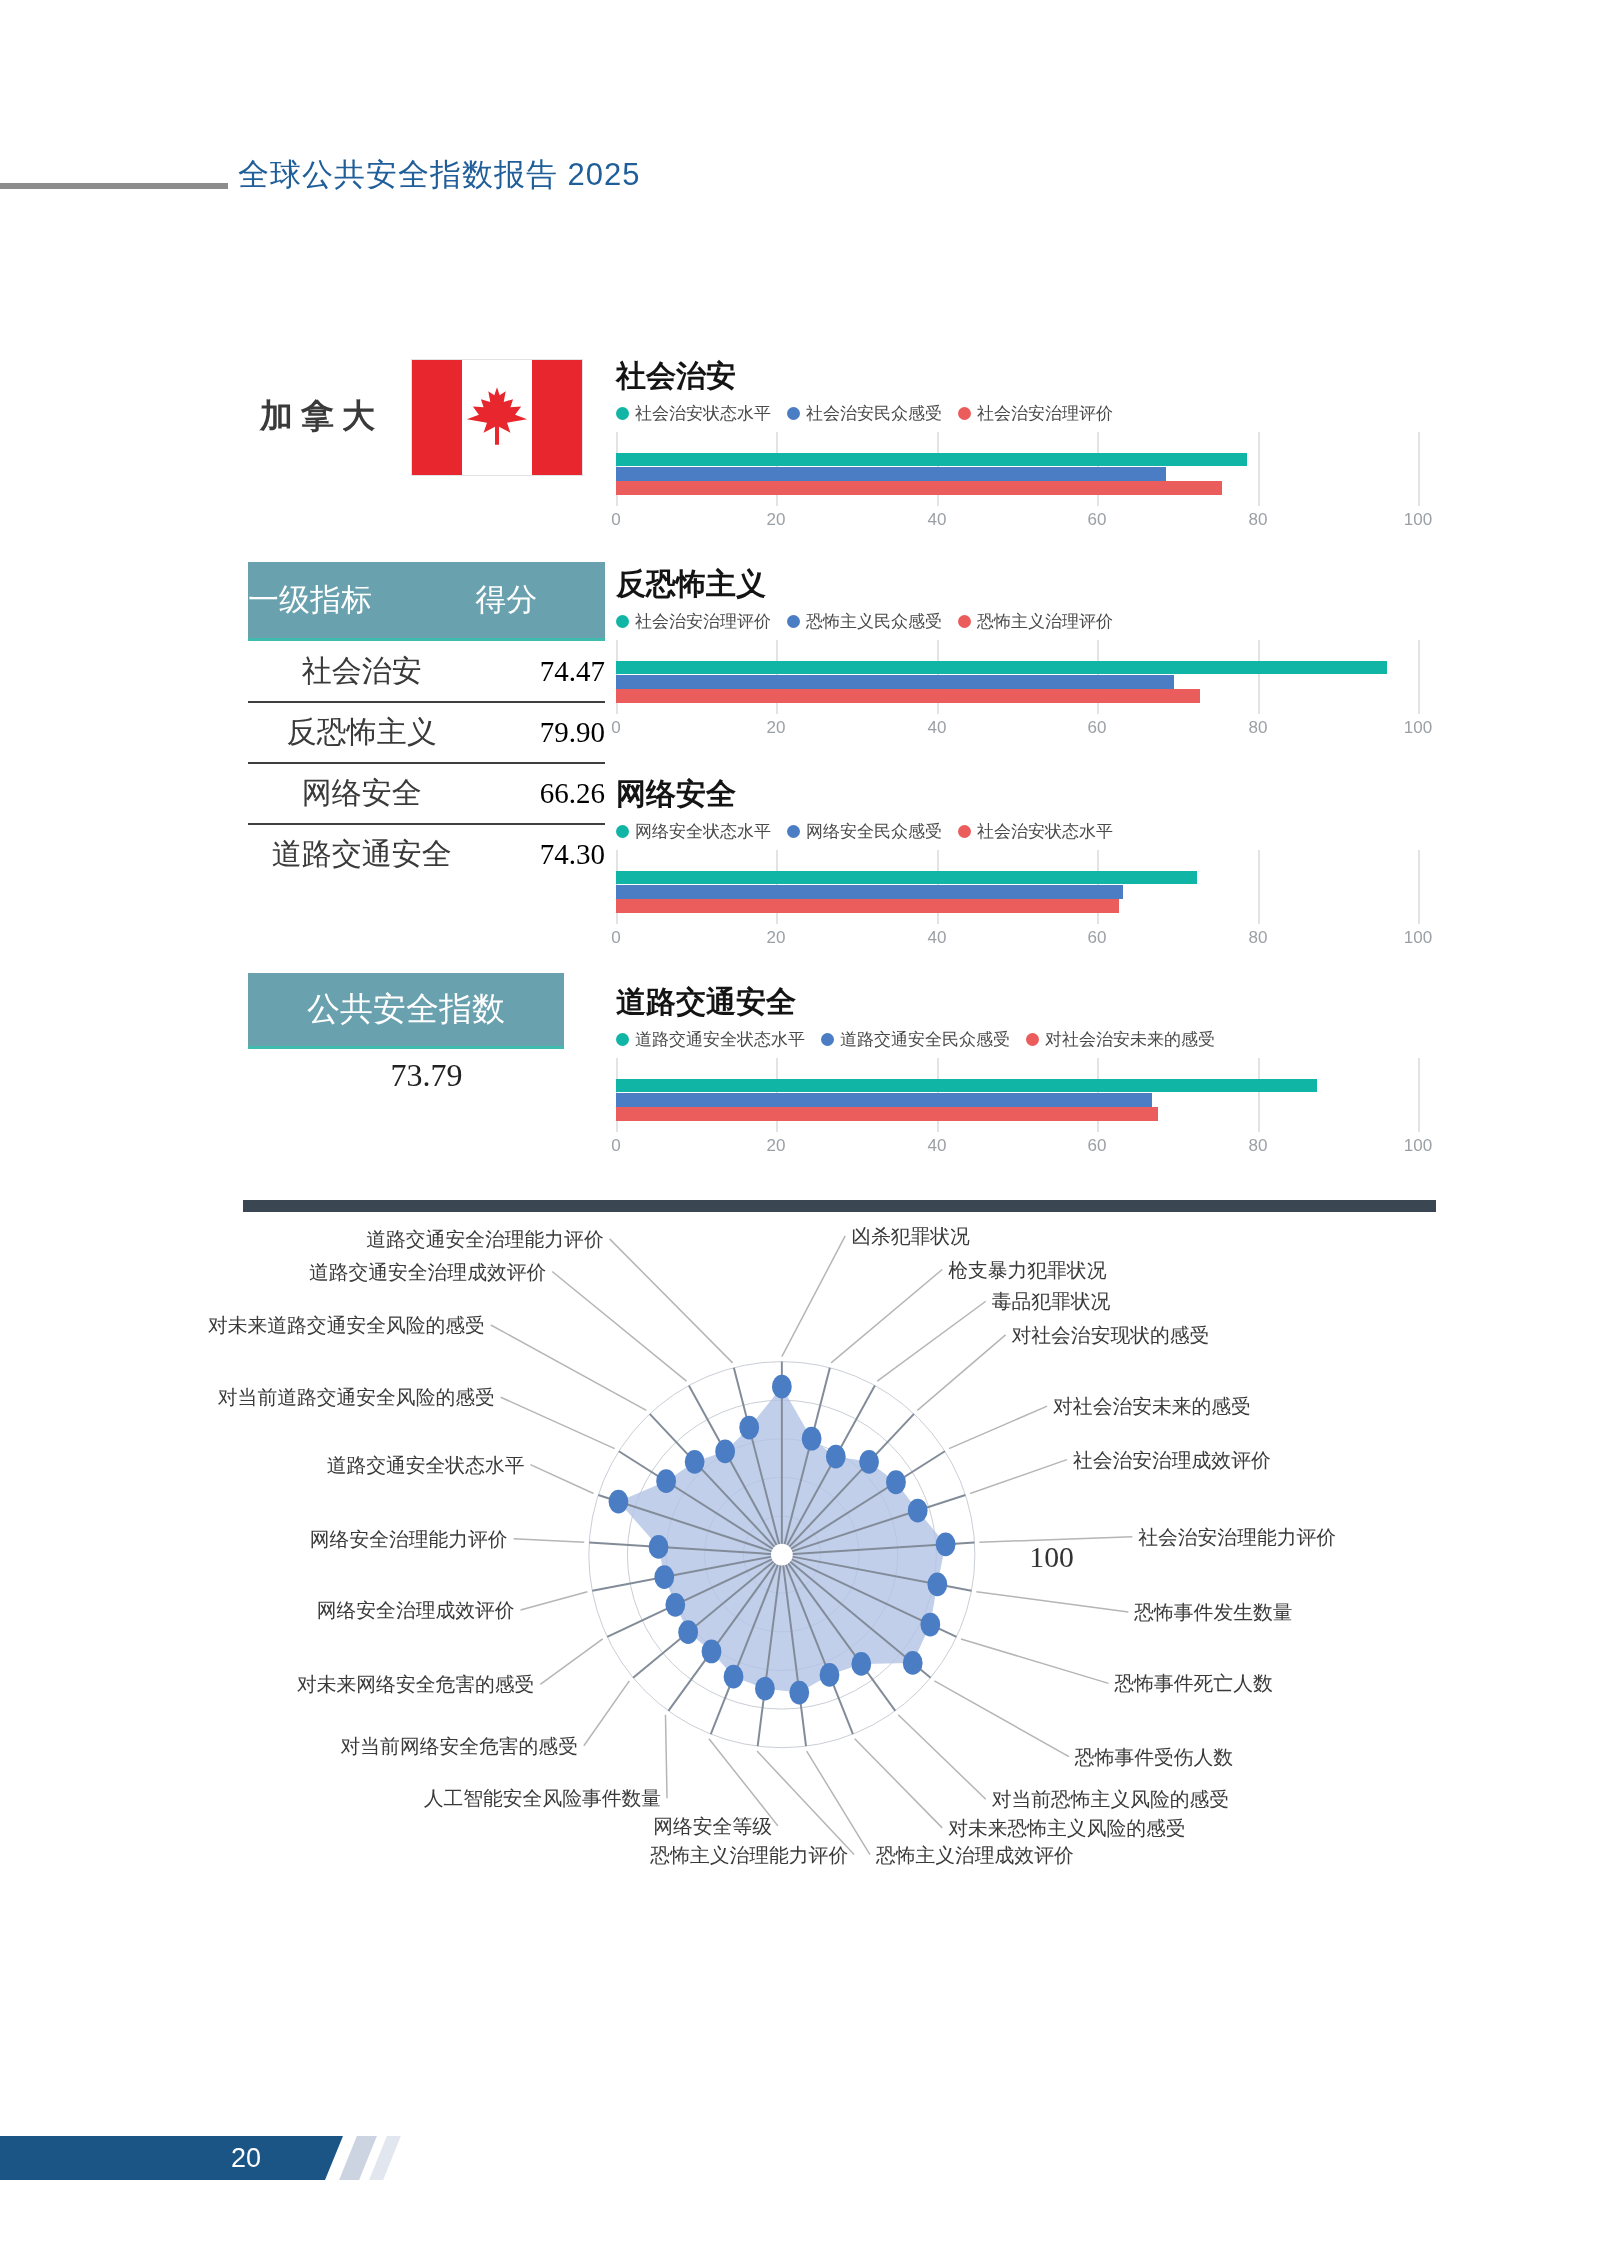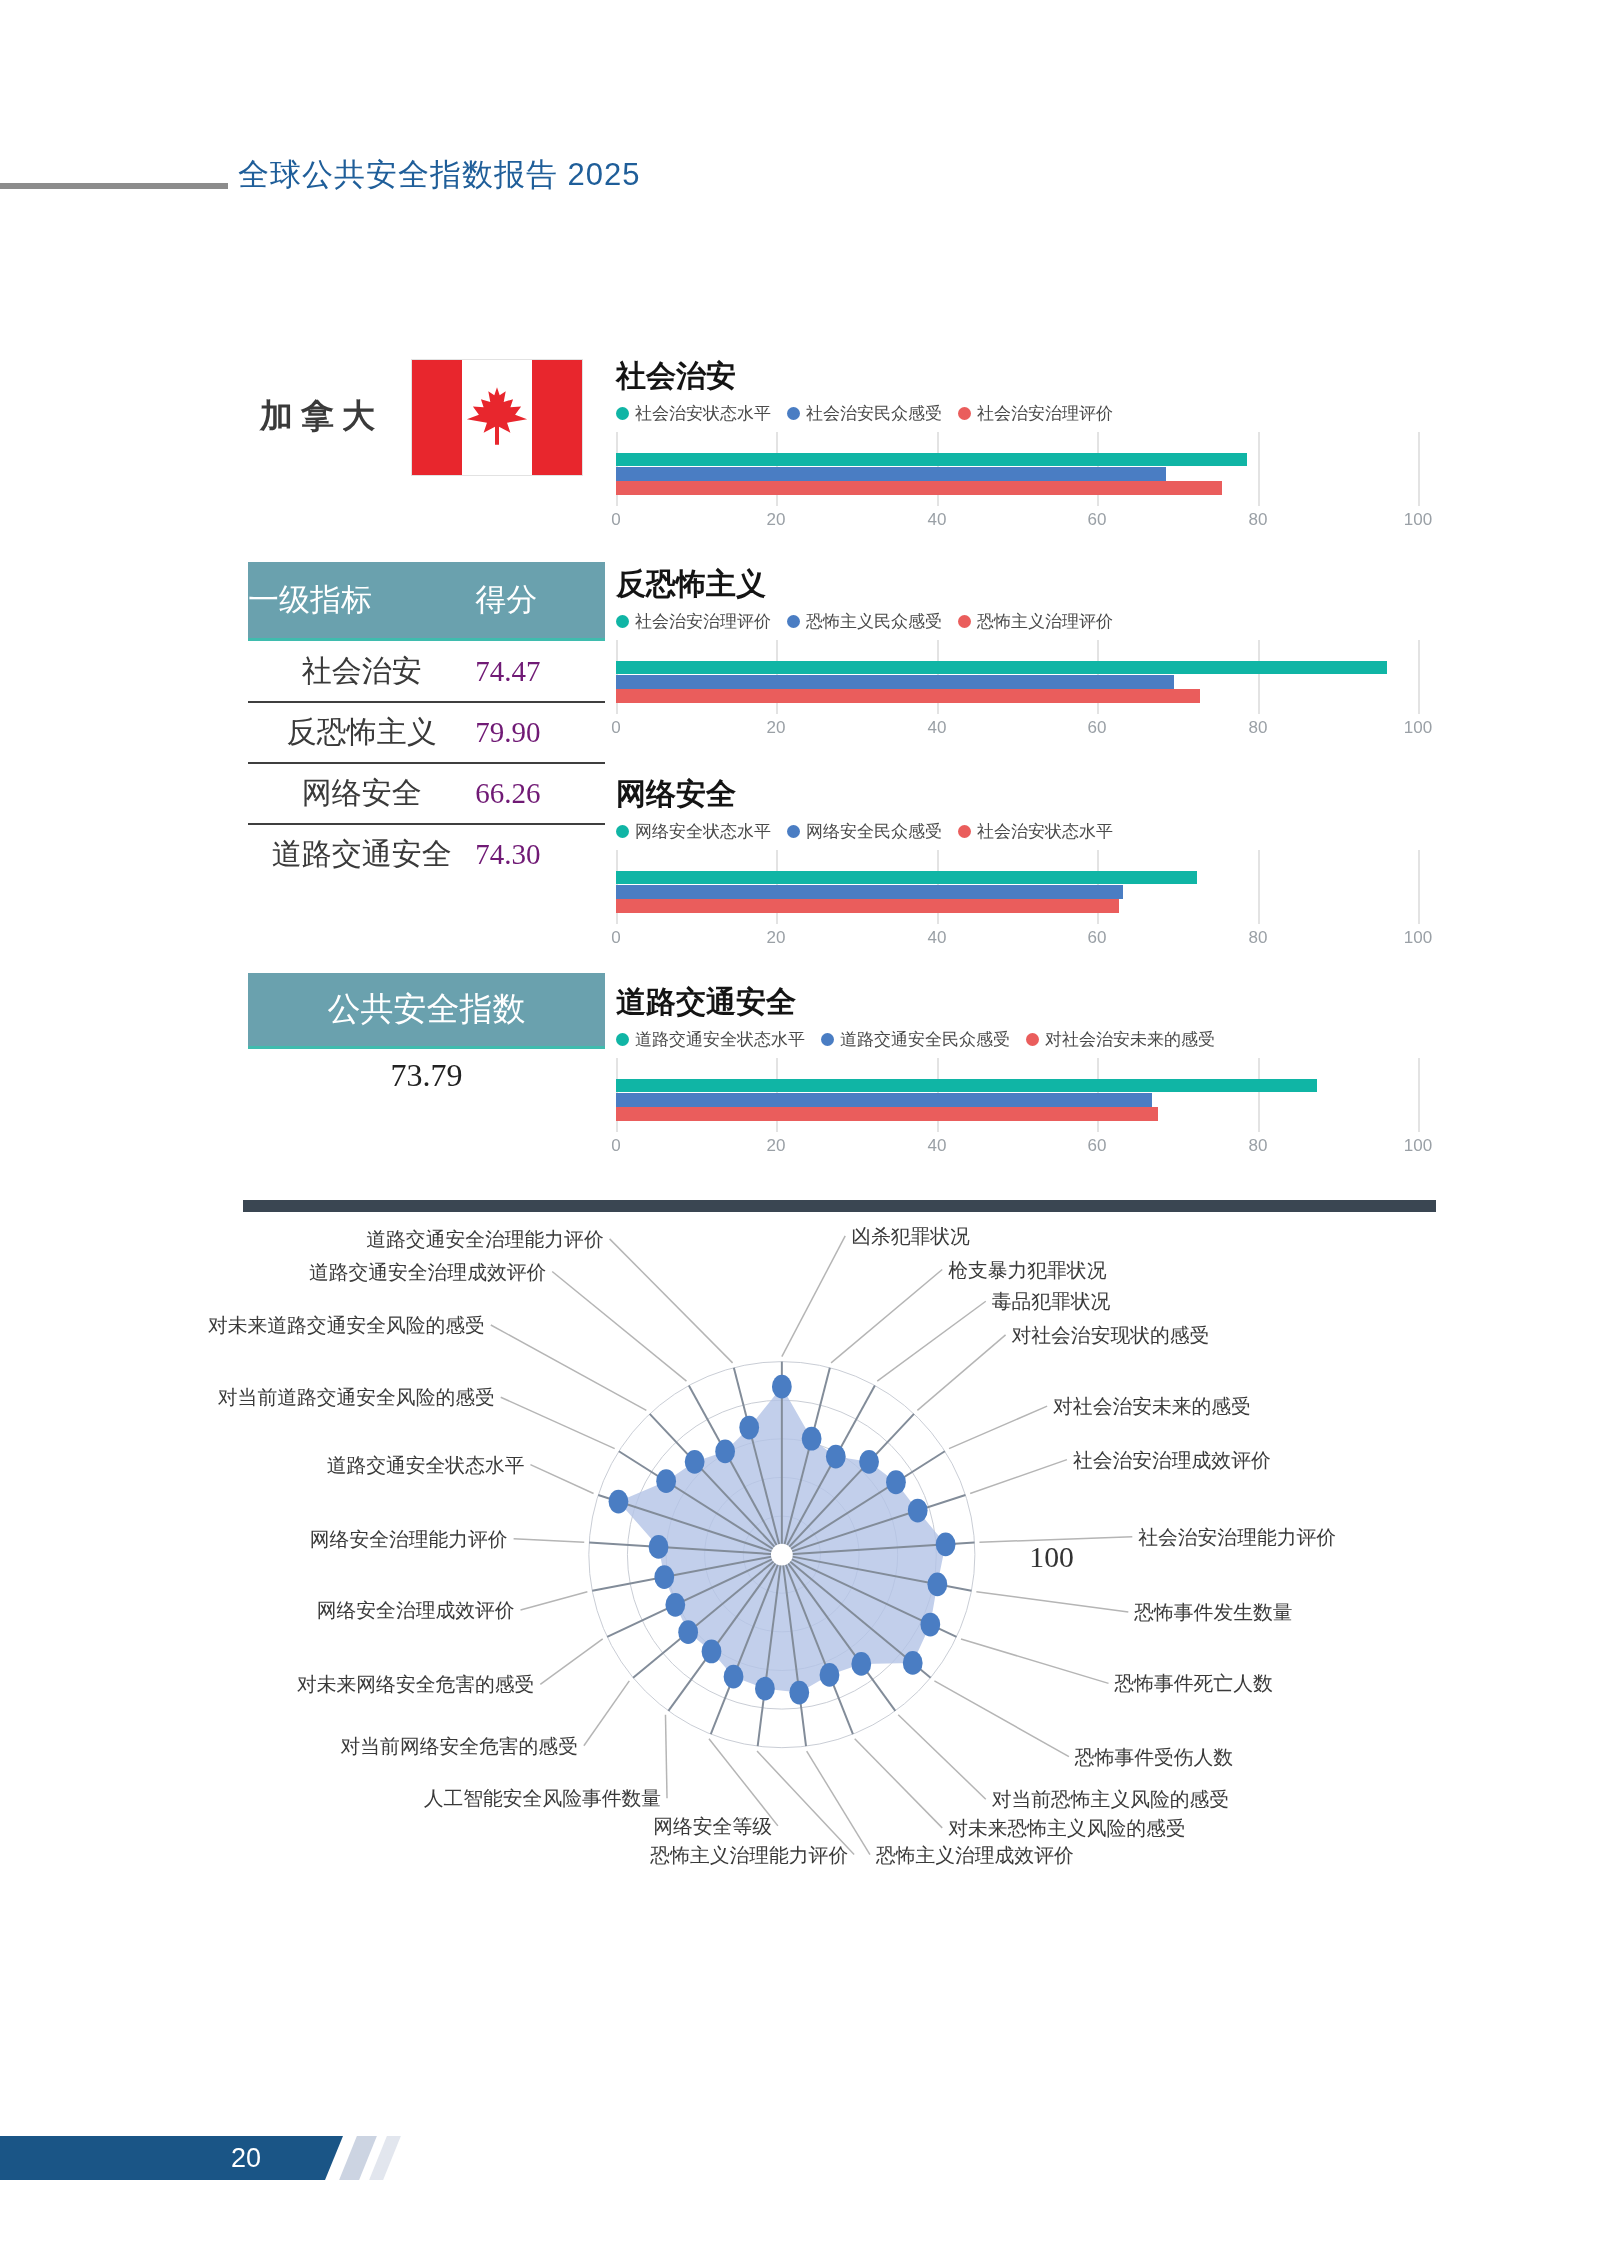--- a/index.html
+++ b/index.html
@@ -27,23 +27,23 @@
   .chart .tick{position:absolute;width:44px;margin-left:-22px;text-align:center;font-size:17px;color:#9aa0a6;}
   
   .tbl-head{position:absolute;left:248px;top:562px;width:357px;height:76px;background:#6aa1ae;
             border-bottom:3px solid #3fbcae;display:flex;align-items:center;color:#fff;font-size:31px;}
   .tbl-head .c1{width:228px;}
   .tbl-head .c2{width:130px;text-align:left;}
   .tbl-rows{position:absolute;left:248px;top:642px;width:357px;}
   .tbl-row{display:flex;align-items:center;height:59px;border-bottom:2px solid #3f3f3f;}
   .tbl-row:last-child{border-bottom:none;}
   .tbl-row .c1{width:228px;text-align:center;font-size:30px;color:#3a3a3a;}
-  .tbl-row .c2{width:130px;text-align:left;font-size:29px;color:#701a75;font-family:"Liberation Serif",serif;}
-  
-  .idx-head{position:absolute;left:248px;top:973px;width:357px;height:73px;background:#6aa1ae;
+  .tbl-row .c2{width:130px;text-align:right;font-size:29px;color:#000000;font-family:"Liberation Serif",serif;}
+  
+  .idx-head{position:absolute;left:248px;top:973px;width:316px;height:73px;background:#6aa1ae;
             border-bottom:3px solid #3fbcae;display:flex;align-items:center;justify-content:center;
             color:#fff;font-size:33px;}
   .idx-score{position:absolute;left:248px;top:1057px;width:357px;text-align:center;
              font-size:32px;color:#222;font-family:"Liberation Serif",serif;}
   
   .sep-bar{position:absolute;left:243px;top:1200px;width:1193px;height:12px;background:#3a4652;}
   
   .radar{position:absolute;left:178px;top:1208px;}
   
   .caption{position:absolute;left:0;top:1968px;width:1617px;display:flex;justify-content:center;gap:55px;

